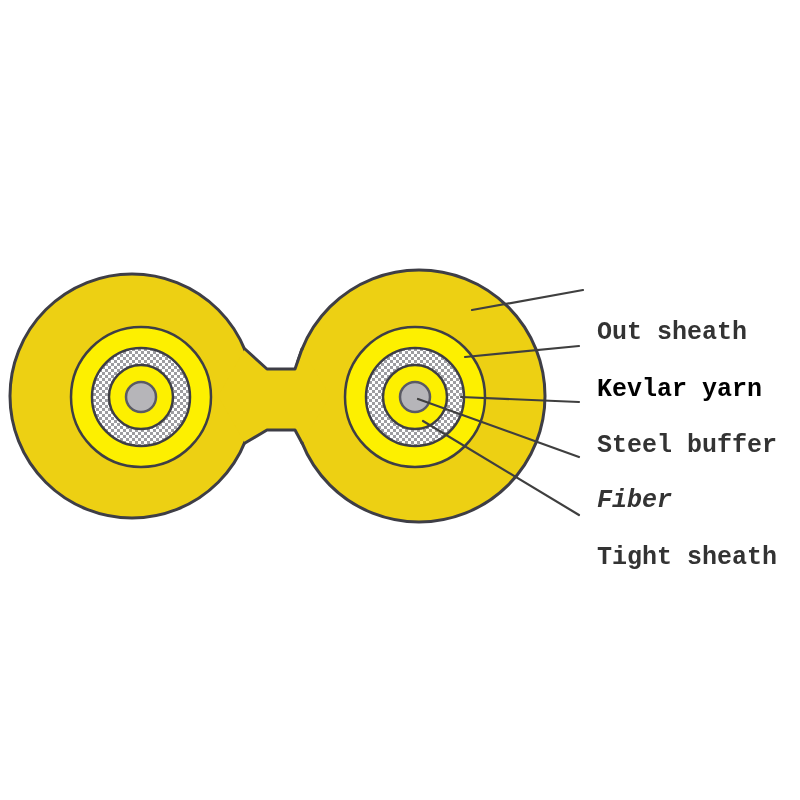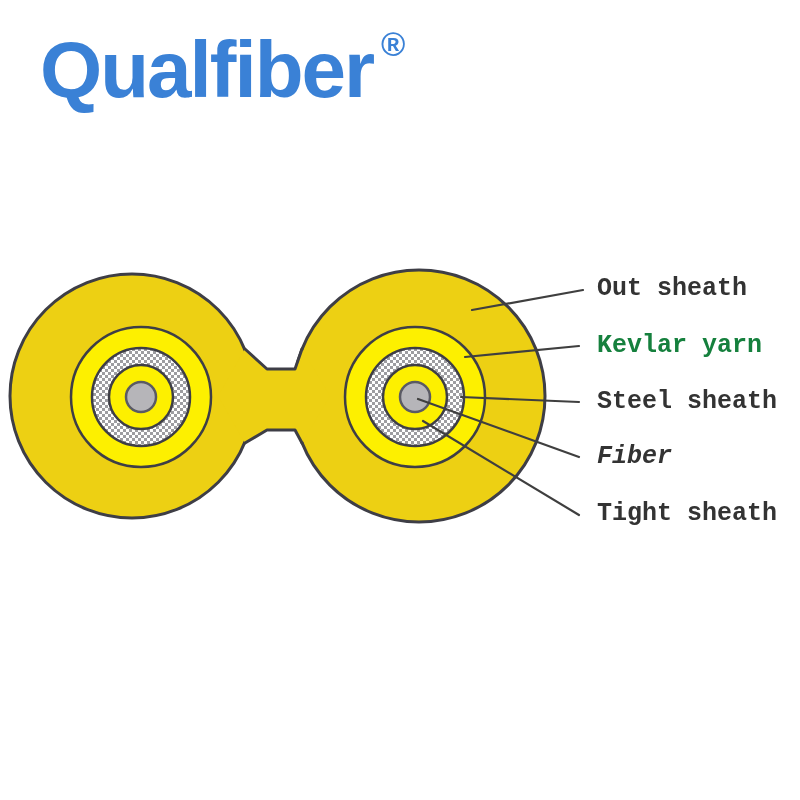--- a/index.html
+++ b/index.html
@@ -44,36 +44,33 @@
   .layer-label {
     position: absolute;
     left: 597px;
     height: 30px;
     line-height: 30px;
     font-family: "Liberation Mono", "DejaVu Sans Mono", monospace;
     font-weight: bold;
     font-size: 25px;
     color: #333333;
     white-space: nowrap;
+    margin-top: 44px;
   }
   .label-out-sheath   { top: 274px; }
   .label-kevlar-yarn  { top: 331px; }
   .label-steel-armored{ top: 387px; }
   .label-fiber        { top: 442px; }
   .label-tight-buffer { top: 499px; }
 </style>
 </head>
 <body>
 
 <div class="canvas">
 
-  <div class="logo">
-    <div class="logo-text" style="color: rgb(58, 129, 214);">Qualfiber</div>
-    <div class="logo-reg" style="color: rgb(58, 129, 214);">®</div>
-  </div>
 
   <svg class="diagram-svg" width="800" height="800" viewBox="0 0 800 800">
     <defs>
       <pattern id="hatch" patternUnits="userSpaceOnUse" width="6" height="6">
         <rect x="0" y="0" width="6" height="6" fill="#ffffff"></rect>
         <rect x="0" y="0" width="3" height="3" fill="#9d9da1"></rect>
         <rect x="3" y="3" width="3" height="3" fill="#9d9da1"></rect>
       </pattern>
     </defs>
 
@@ -102,18 +99,18 @@
     <g stroke="#3f3f3f" stroke-width="2.2" stroke-linecap="round">
       <line x1="472" y1="310" x2="583" y2="290" stroke="#3f3f3f"></line>
       <line x1="465" y1="357" x2="579" y2="346" stroke="#3f3f3f"></line>
       <line x1="461" y1="397" x2="579" y2="402" stroke="#3f3f3f"></line>
       <line x1="418" y1="399" x2="579" y2="457" stroke="#3f3f3f"></line>
       <line x1="423" y1="421" x2="579" y2="515" stroke="#3f3f3f"></line>
     </g>
   </svg>
 
   <div class="layer-label label-out-sheath" style="color: rgb(51, 51, 51);">Out sheath</div>
-  <div class="layer-label label-kevlar-yarn" style="color: #15803d;">Kevlar yarn</div>
-  <div class="layer-label label-steel-armored" style="color: rgb(51, 51, 51);">Steel sheath</div>
+  <div class="layer-label label-kevlar-yarn" style="color: #000000;">Kevlar yarn</div>
+  <div class="layer-label label-steel-armored" style="color: rgb(51, 51, 51);">Steel buffer</div>
   <div class="layer-label label-fiber" style="color: rgb(51, 51, 51); font-style: italic;">Fiber</div>
   <div class="layer-label label-tight-buffer" style="color: rgb(51, 51, 51);">Tight sheath</div>
 
 </div>
 
 </body></html>

